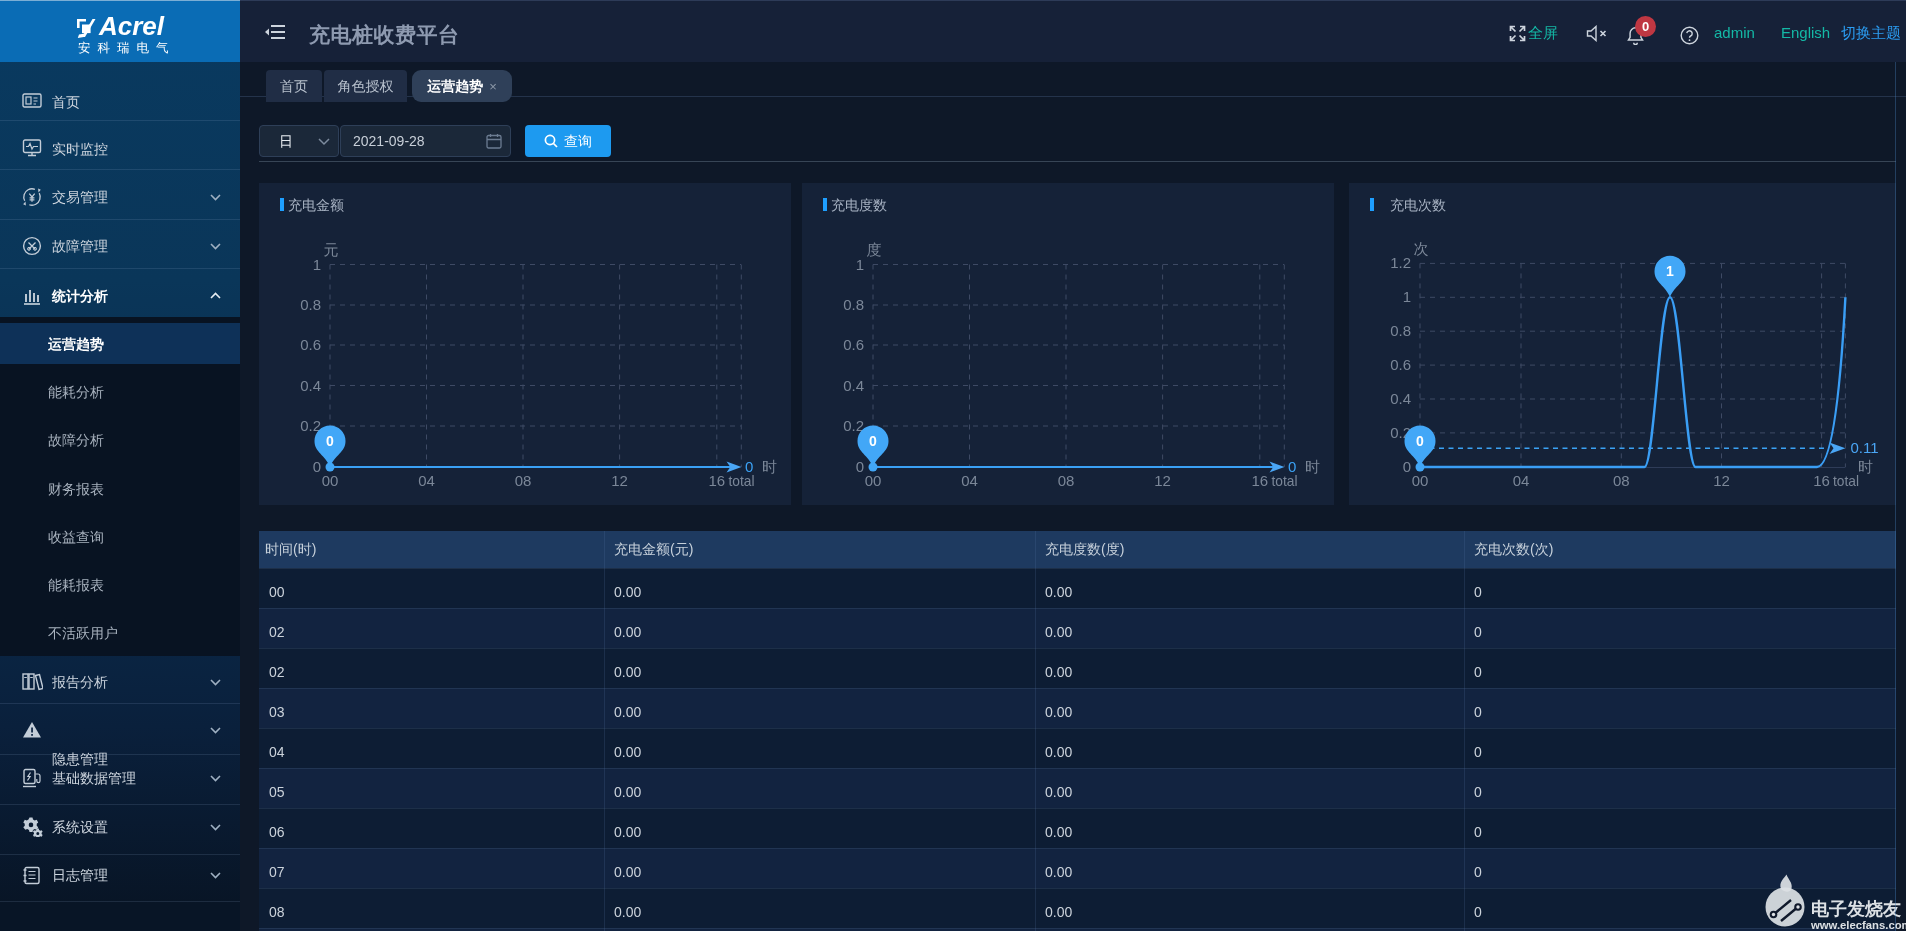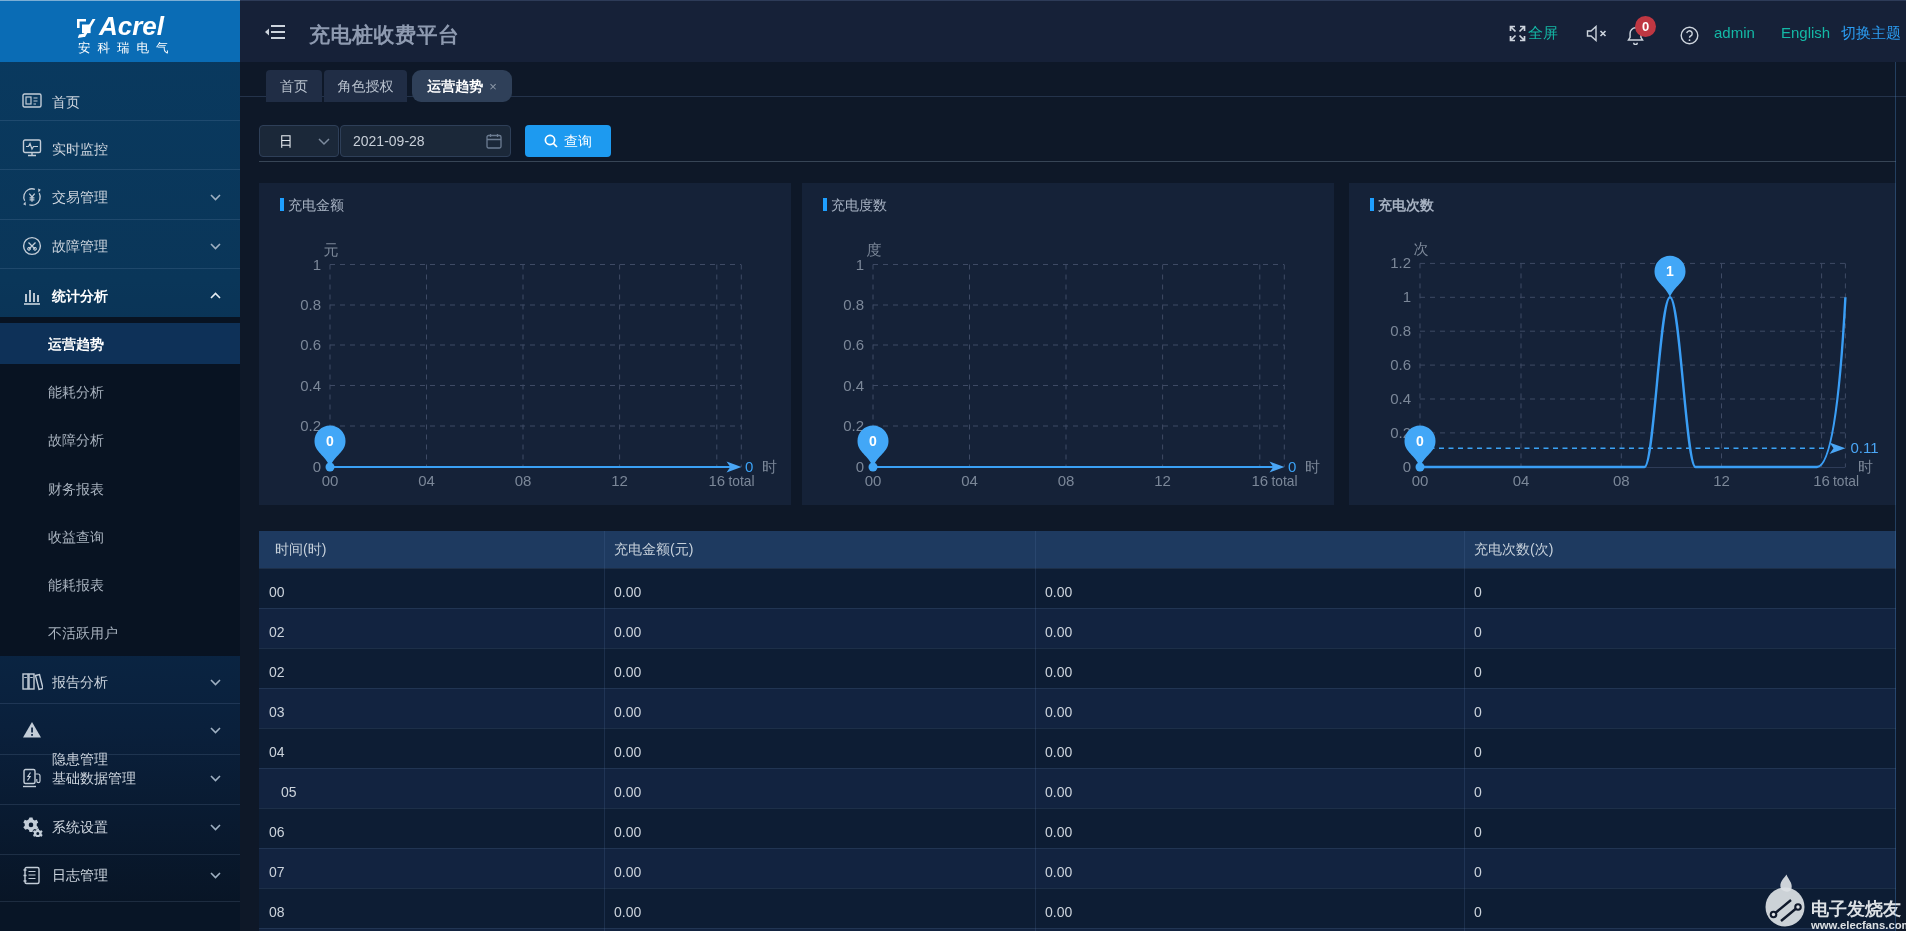--- a/index.html
+++ b/index.html
@@ -160,21 +160,21 @@
       </g>
       <path d="M71 284 H472" stroke="#3aa0f5" stroke-width="2"></path>
       <path d="M482.5 284 L467.5 278.6 L471.3 284 L467.5 289.4 Z" fill="#4aa6f5"></path>
       <text x="486" y="289" font-size="15" fill="#3ba2f5" font-family="Liberation Sans,sans-serif">0</text>
       <circle cx="71" cy="284" r="4.5" fill="#42a7f7"></circle>
       <path d="M71 284 C66.5 272 55.5 269.5 55.5 258 A15.5 15.5 0 1 1 86.5 258 C86.5 269.5 75.5 272 71 284 Z" fill="#42a7f7"></path>
       <text x="71" y="263" font-size="14" font-weight="bold" fill="#ffffff" text-anchor="middle" font-family="Liberation Sans,sans-serif">0</text>
     </svg>
   </div>
   <div class="card" style="left:1349px;width:547px;">
-    <div class="ctitle"><div class="cbar"></div><span style="margin-left:8px;font-weight:bold;">充电次数</span></div>
+    <div class="ctitle"><div class="cbar"></div><span style="margin-left:20px;">充电次数</span></div>
     <svg width="547" height="322" viewBox="0 0 547 322" style="position:absolute;left:0;top:0;">
       <g stroke="#3e4a64" stroke-width="1" stroke-dasharray="5 5" fill="none">
         <path d="M71 80.4 H496 M71 114.3 H496 M71 148.2 H496 M71 182.1 H496 M71 216 H496 M71 249.9 H496"></path>
         <path d="M71 80.4 V284 M172 80.4 V284 M272.3 80.4 V284 M372.5 80.4 V284 M472.6 80.4 V284 M496.4 80.4 V284"></path>
       </g>
       <g font-size="15" fill="#7b8798" font-family="Liberation Sans,sans-serif">
         <text x="62" y="85.4" text-anchor="end">1.2</text>
         <text x="62" y="119.3" text-anchor="end">1</text>
         <text x="62" y="153.2" text-anchor="end">0.8</text>
         <text x="62" y="187.1" text-anchor="end">0.6</text>
@@ -198,22 +198,23 @@
       <circle cx="71" cy="284" r="4.5" fill="#42a7f7"></circle>
       <path d="M71 284 C66.5 272 55.5 269.5 55.5 258 A15.5 15.5 0 1 1 86.5 258 C86.5 269.5 75.5 272 71 284 Z" fill="#42a7f7"></path>
       <text x="71" y="263" font-size="14" font-weight="bold" fill="#ffffff" text-anchor="middle" font-family="Liberation Sans,sans-serif">0</text>
       <path d="M321 114.3 C316.5 102.3 305.5 99.8 305.5 88.3 A15.5 15.5 0 1 1 336.5 88.3 C336.5 99.8 325.5 102.3 321 114.3 Z" fill="#42a7f7"></path>
       <text x="321" y="93.3" font-size="14" font-weight="bold" fill="#ffffff" text-anchor="middle" font-family="Liberation Sans,sans-serif">1</text>
     </svg>
   </div>
 
   <div id="tbl">
     <div id="thead"></div>
-    <div class="th" style="left:0;width:345px;padding-left:16px;">时间(时)</div>
+    <div class="th" style="left:0;width:345px;padding-left:6px;">时间(时)</div>
     <div class="th" style="left:345px;width:431px;">充电金额(元)</div>
+    <div class="th" style="left:776px;width:429px;">充电度数(度)</div>
     <div class="th" style="left:1205px;width:400px;">充电次数(次)</div>
     <div class="trow a" style="top:37px;">
         <div class="td" style="left:0;">00</div>
         <div class="td" style="left:345px;">0.00</div>
         <div class="td" style="left:776px;">0.00</div>
         <div class="td" style="left:1205px;">0</div>
       </div>
     <div class="trow b" style="top:77px;">
         <div class="td" style="left:0;">02</div>
         <div class="td" style="left:345px;">0.00</div>
@@ -232,21 +233,21 @@
         <div class="td" style="left:776px;">0.00</div>
         <div class="td" style="left:1205px;">0</div>
       </div>
     <div class="trow a" style="top:197px;">
         <div class="td" style="left:0;">04</div>
         <div class="td" style="left:345px;">0.00</div>
         <div class="td" style="left:776px;">0.00</div>
         <div class="td" style="left:1205px;">0</div>
       </div>
     <div class="trow b" style="top:237px;">
-        <div class="td" style="left:12px;">05</div>
+        <div class="td" style="left:0;">05</div>
         <div class="td" style="left:345px;">0.00</div>
         <div class="td" style="left:776px;">0.00</div>
         <div class="td" style="left:1205px;">0</div>
       </div>
     <div class="trow a" style="top:277px;">
         <div class="td" style="left:0;">06</div>
         <div class="td" style="left:345px;">0.00</div>
         <div class="td" style="left:776px;">0.00</div>
         <div class="td" style="left:1205px;">0</div>
       </div>

